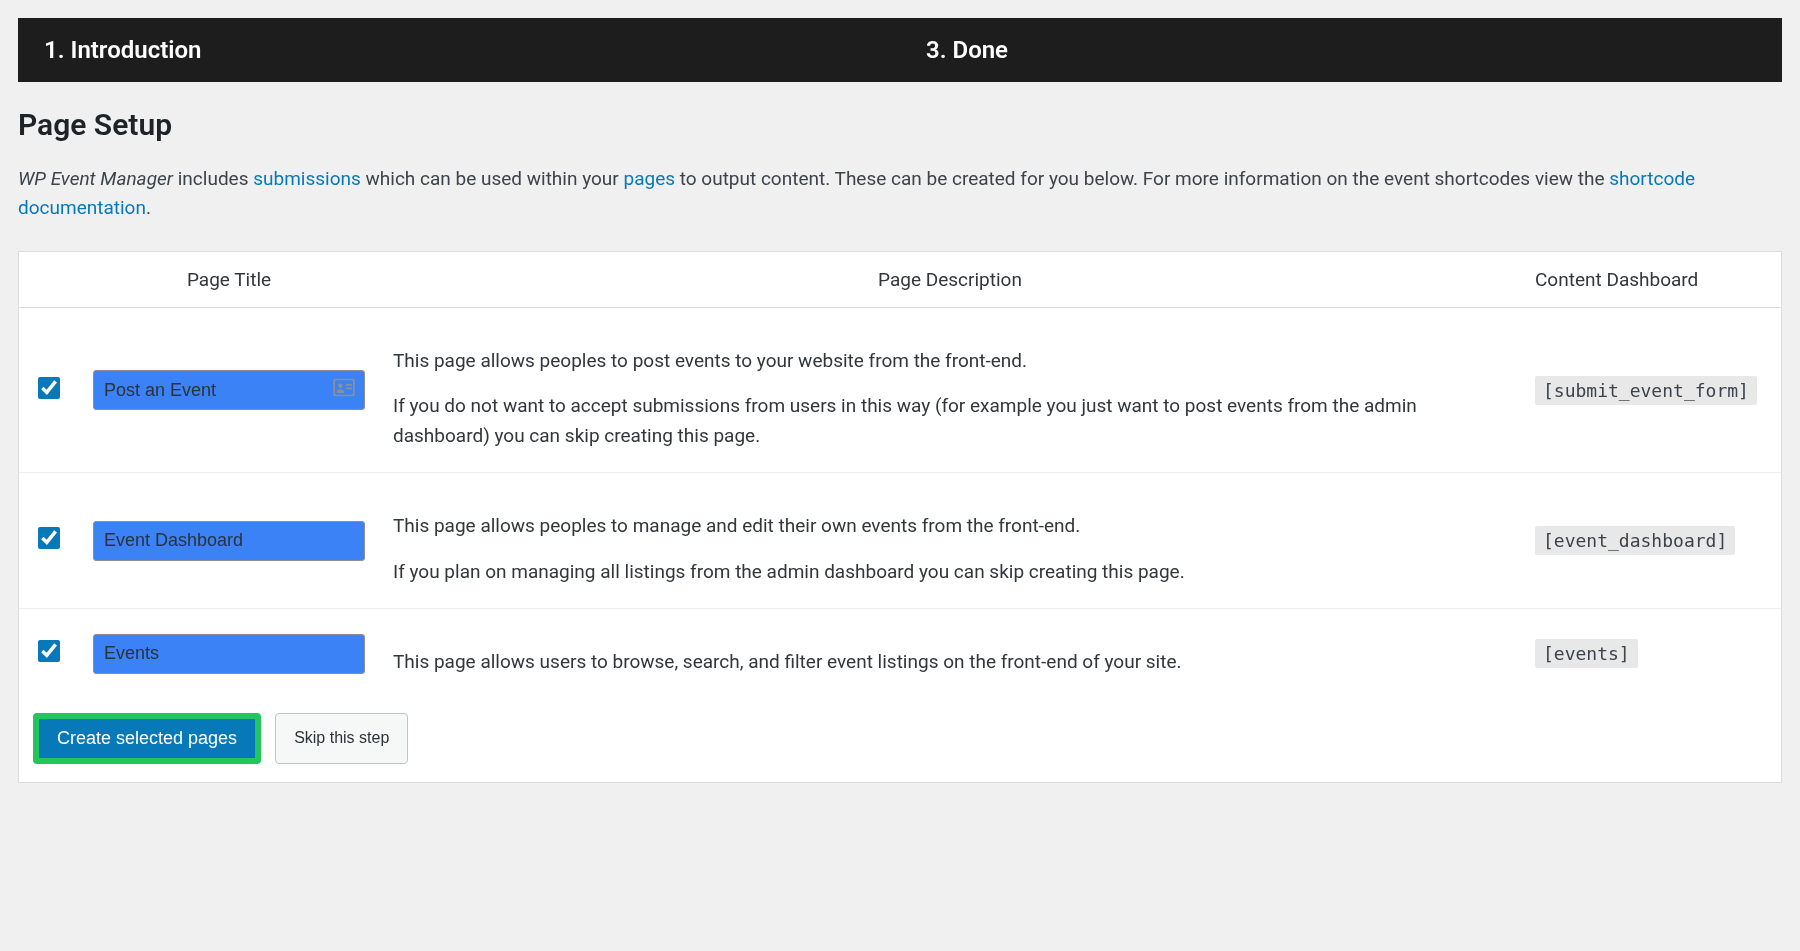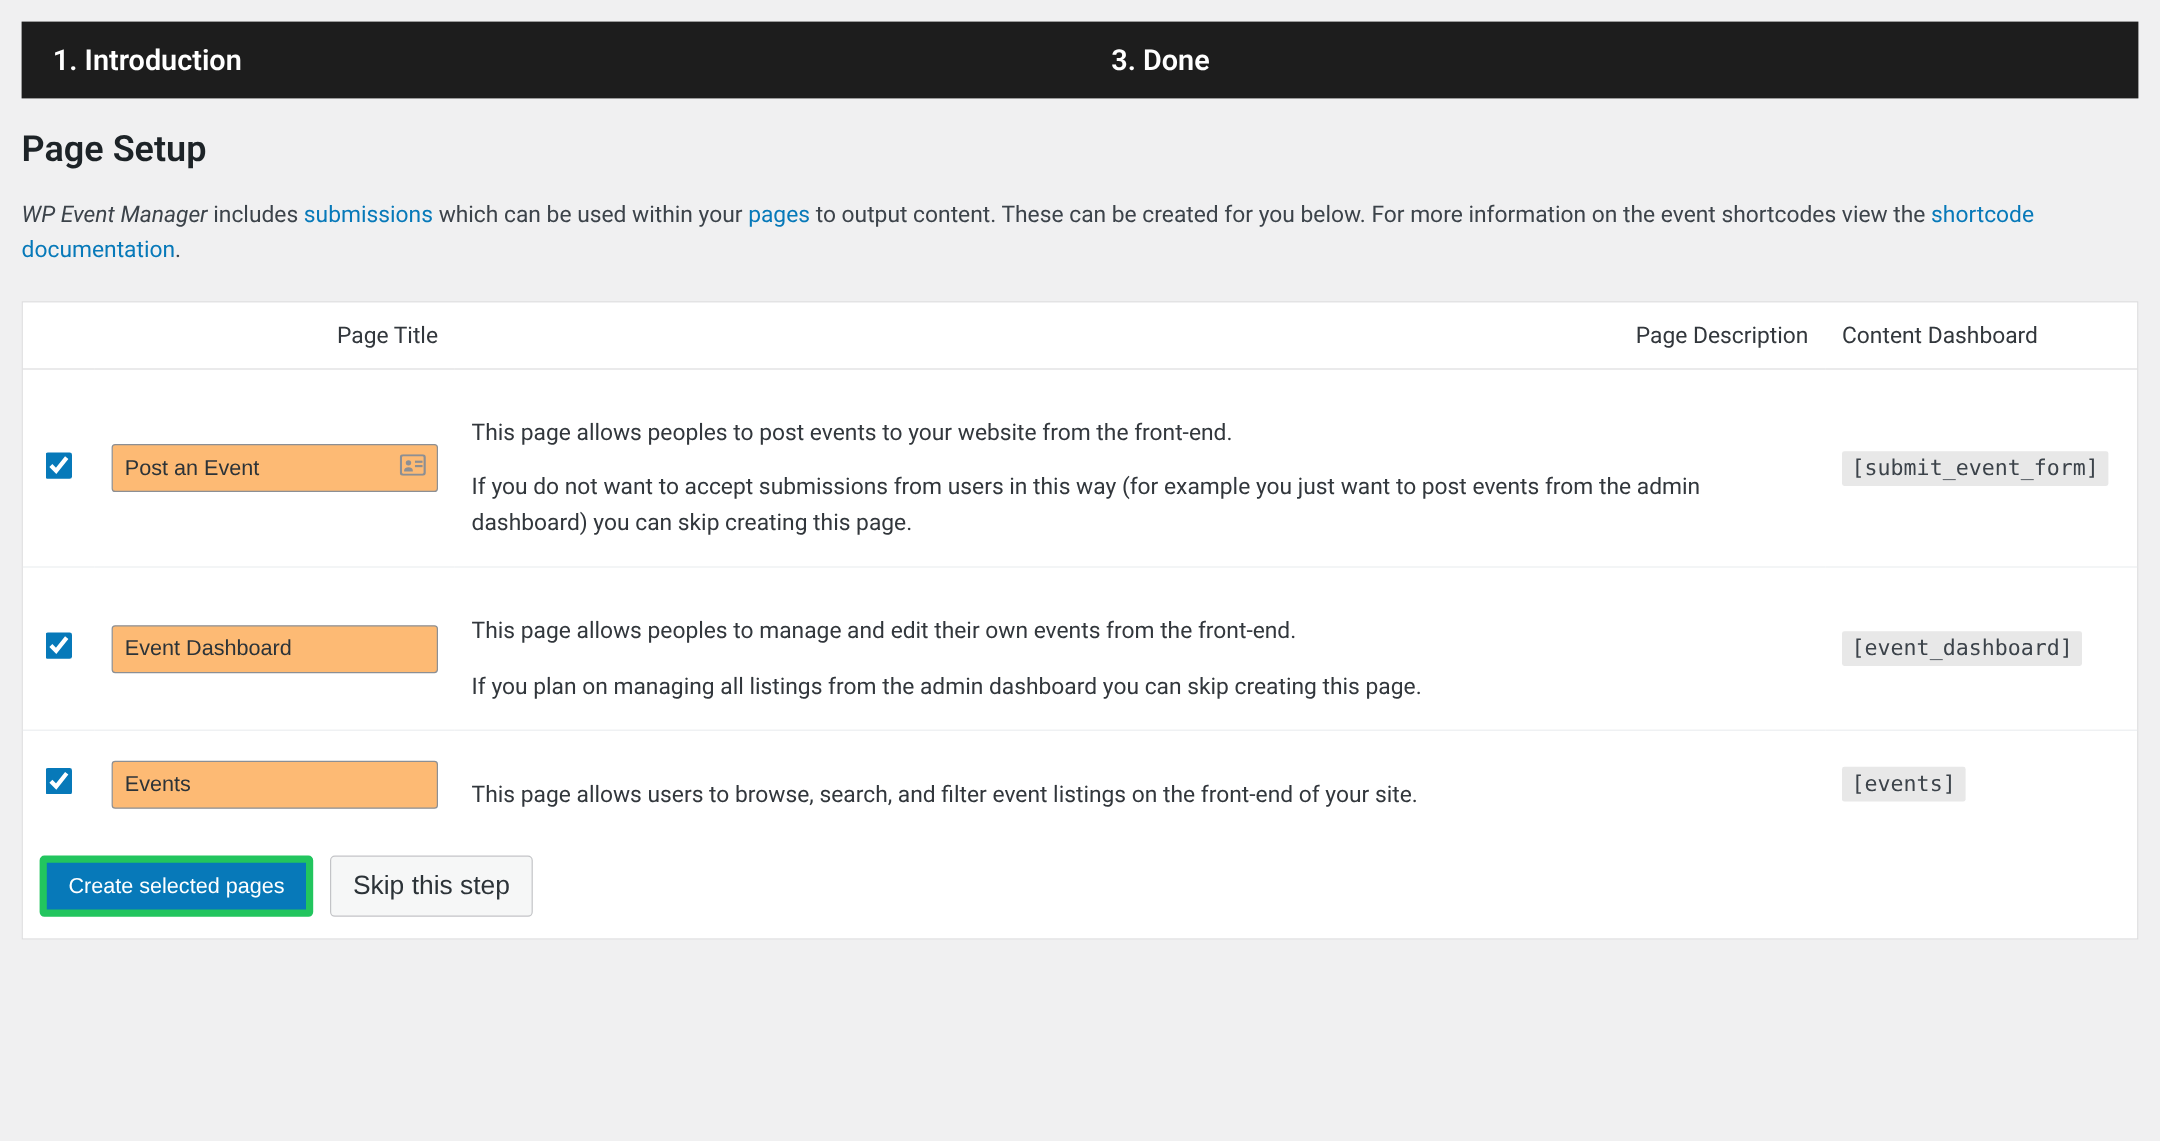--- a/index.html
+++ b/index.html
@@ -46,21 +46,21 @@
 
 .panel {
   background: #fff;
   border: 1px solid #dcdcde;
 }
 table {
   width: 100%;
   border-collapse: collapse;
 }
 thead th {
-  text-align: right;
+  text-align: center;
   font-weight: 400;
   font-size: 19px;
   padding: 16px 14px;
   color: #32373c;
 }
 thead tr { border-bottom: 1px solid #dcdcde; }
 tbody td {
   padding: 22px 14px;
   vertical-align: middle;
   font-size: 19px;
@@ -79,21 +79,21 @@
   accent-color: #0779b9;
   cursor: pointer;
 }
 .title-input {
   width: 100%;
   height: 40px;
   border: 1px solid #8c8f94;
   border-radius: 3px;
   padding: 6px 10px;
   font-size: 18px;
-  background: #fdba74;
+  background: #3b82f6;
   color: #2c3338;
 }
 .title-wrap { position: relative; }
 .title-wrap .badge-icon {
   position: absolute;
   right: 10px;
   top: 50%;
   transform: translateY(-50%);
   color: #8c8f94;
 }
@@ -120,21 +120,21 @@
   font-size: 18px;
   padding: 9px 18px;
   border-radius: 4px;
   cursor: pointer;
   text-align: right;
 }
 .btn-secondary {
   background: #f6f7f7;
   border: 1px solid #c3c4c7;
   color: #2c3338;
-  font-size: 22px;
+  font-size: 16px;
   padding: 9px 18px;
   border-radius: 4px;
   cursor: pointer;
 }
 </style>
 </head>
 <body>
 
 <div class="stepper">
   <div class="step">1. Introduction</div>

